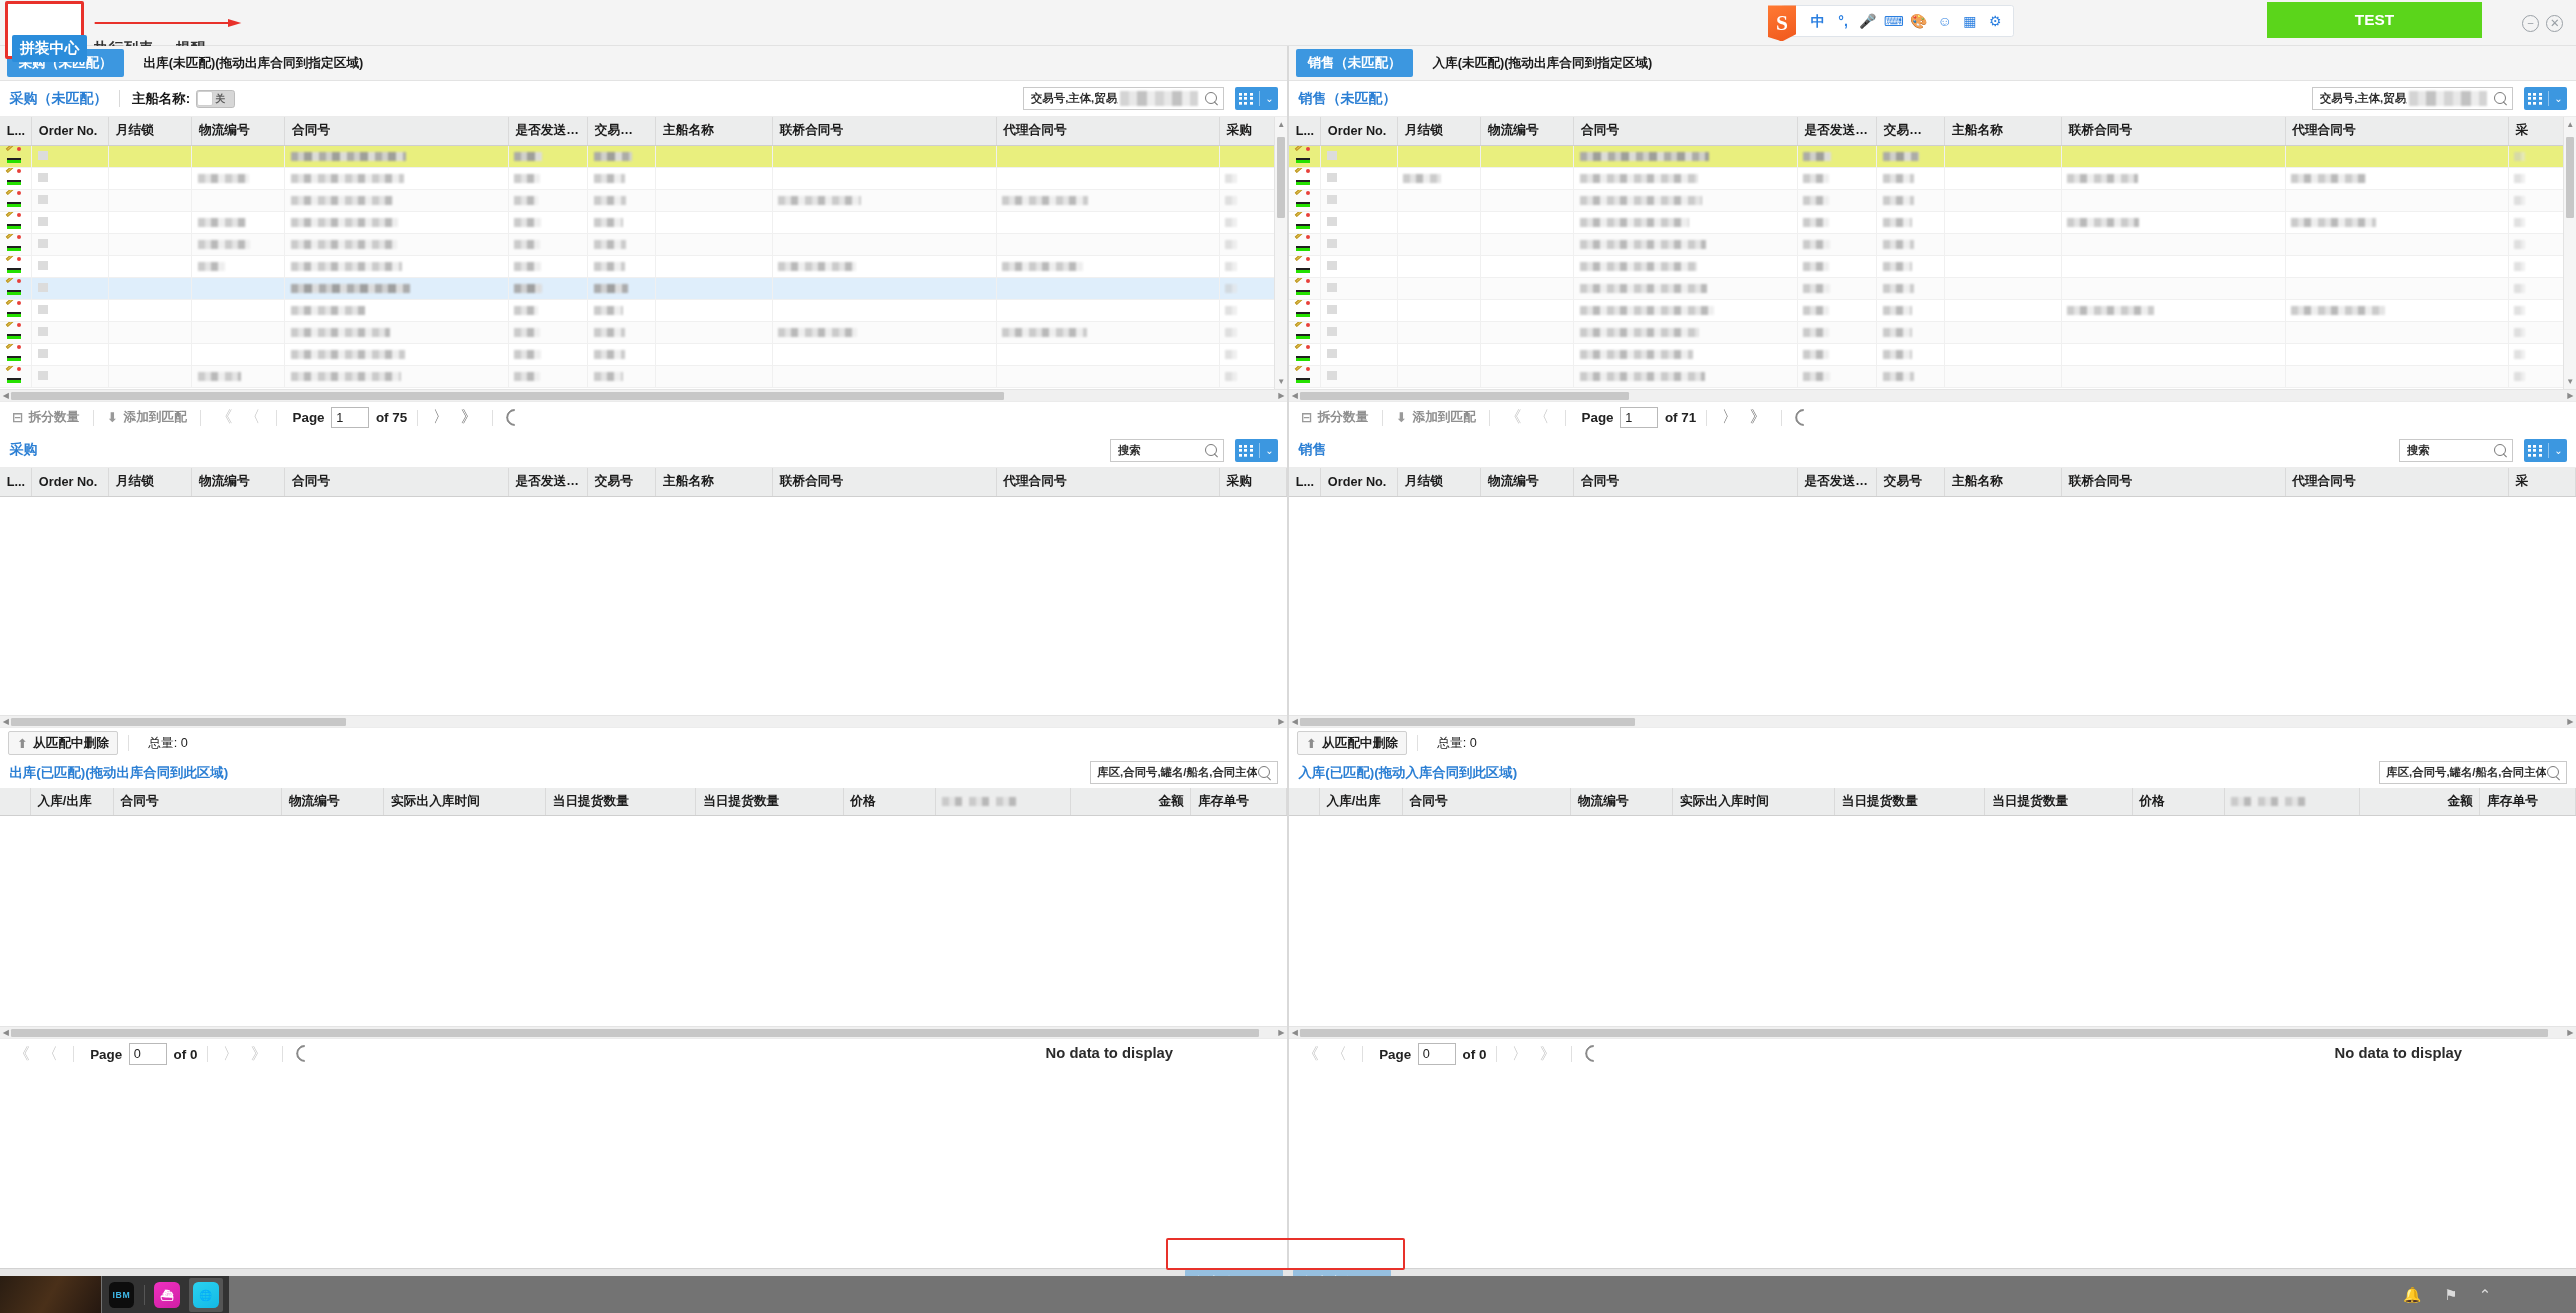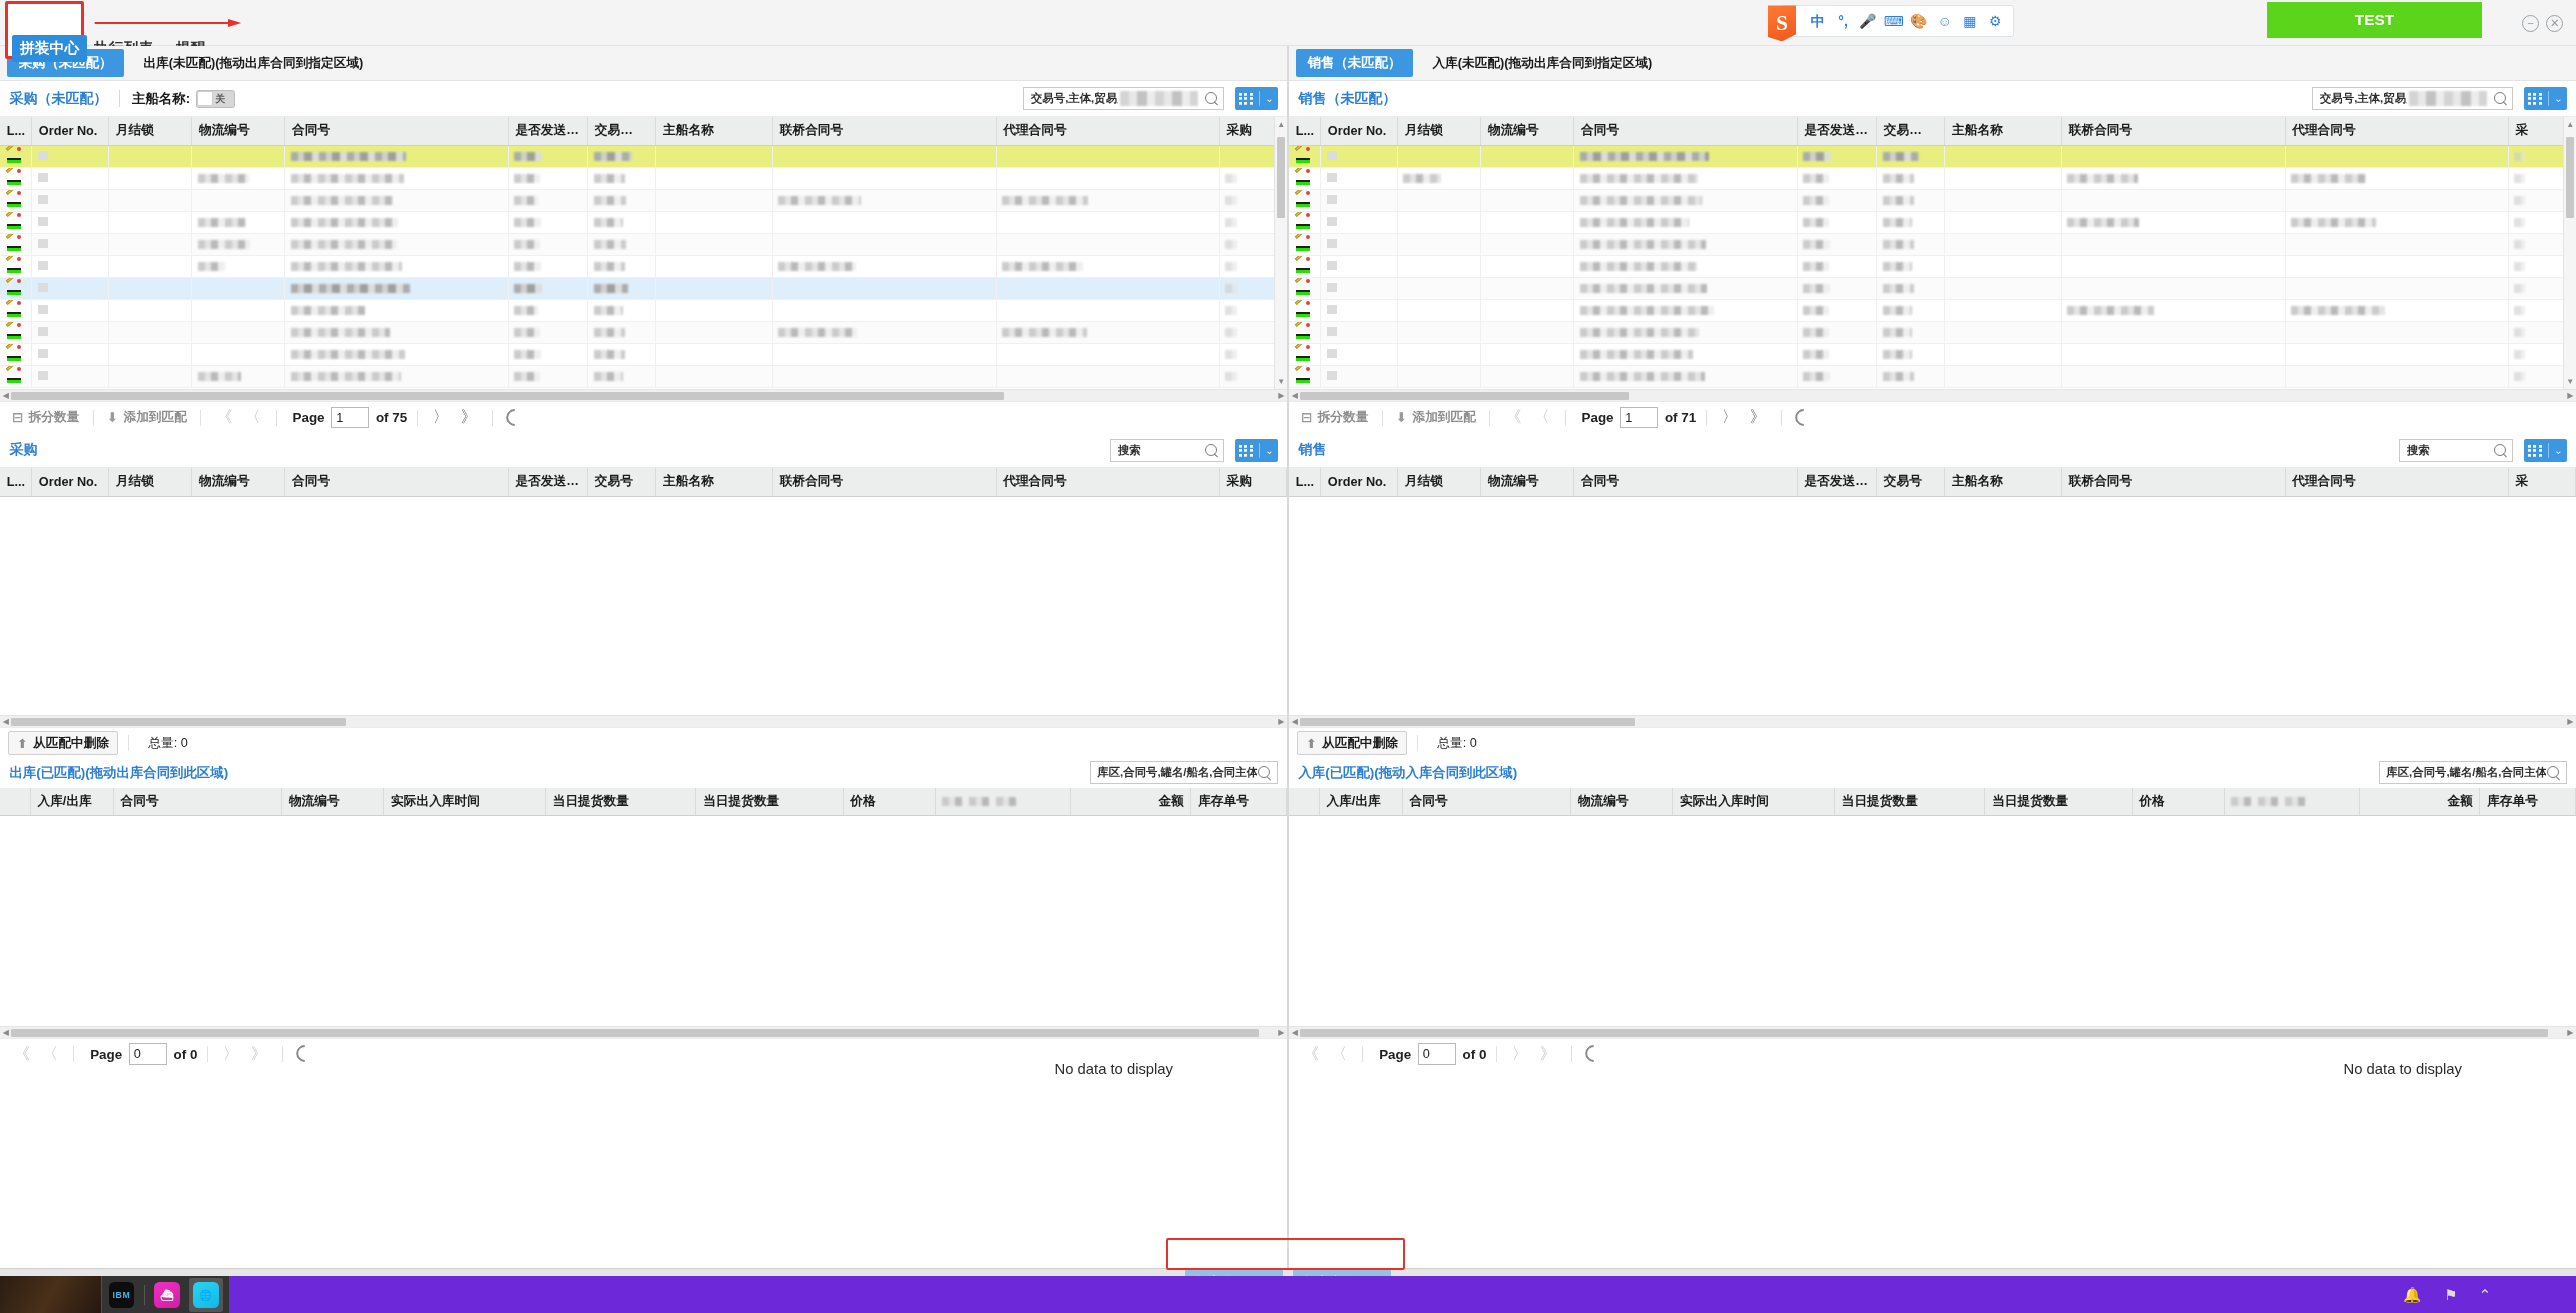--- a/index.html
+++ b/index.html
@@ -345,22 +345,22 @@
     font-family: "Liberation Sans", sans-serif;
   }
   .pg-of { font-size: 13.4px; font-weight: bold; color: #222; margin-left: 6.7px; white-space: nowrap;}
   .refresh {
     width: 17.4px; height: 17.4px; margin-left: 4px;
     border: 2px solid #8a8a8a; border-radius: 50%;
     border-top-color: transparent; border-right-color: transparent;
     transform: rotate(45deg);
   }
   .nodata {
-    position: absolute; right: 114px; top: 22px;
-    font-size: 14.8px; font-weight: normal; color: #2b2b2b; white-space: nowrap; margin-left: 20px;
+    position: absolute; right: 114px; top: 6px;
+    font-size: 14.8px; font-weight: bold; color: #2b2b2b; white-space: nowrap; margin-left: 20px;
   }
 
   
   .match-foot {
     height: 31px; background: #ffffff; display: flex; align-items: center;
     padding: 0 8px; border-top: 0.7px solid #ececec;
   }
   .ghost-btn {
     display: flex; align-items: center; gap: 5.4px;
     border: 0.7px solid #cfcfcf; background: #f6f6f6;
@@ -391,21 +391,21 @@
   }
   .sbtn {
     background: #96c0e0; color: #ffffff;
     font-size: 12.7px; border: none; border-radius: 2px;
     padding: 4.7px 10.7px; white-space: nowrap; cursor: pointer;
   }
 
   
   .taskbar {
     position: absolute; left: 0; top: 1276px; width: 2576px; height: 38px;
-    background: #6d28d9;
+    background: #737373;
   }
   .tb-wallpaper {
     position: absolute; left: 0; top: 0; width: 101px; height: 38px;
     background: linear-gradient(120deg,#2a1d12,#4a3019,#241710);
   }
   .tb-group {
     position: absolute; left: 102px; top: 0; height: 38px;
     display: flex; align-items: center; gap: 9.4px; padding: 0 6.7px;
     background: #333333;
   }

